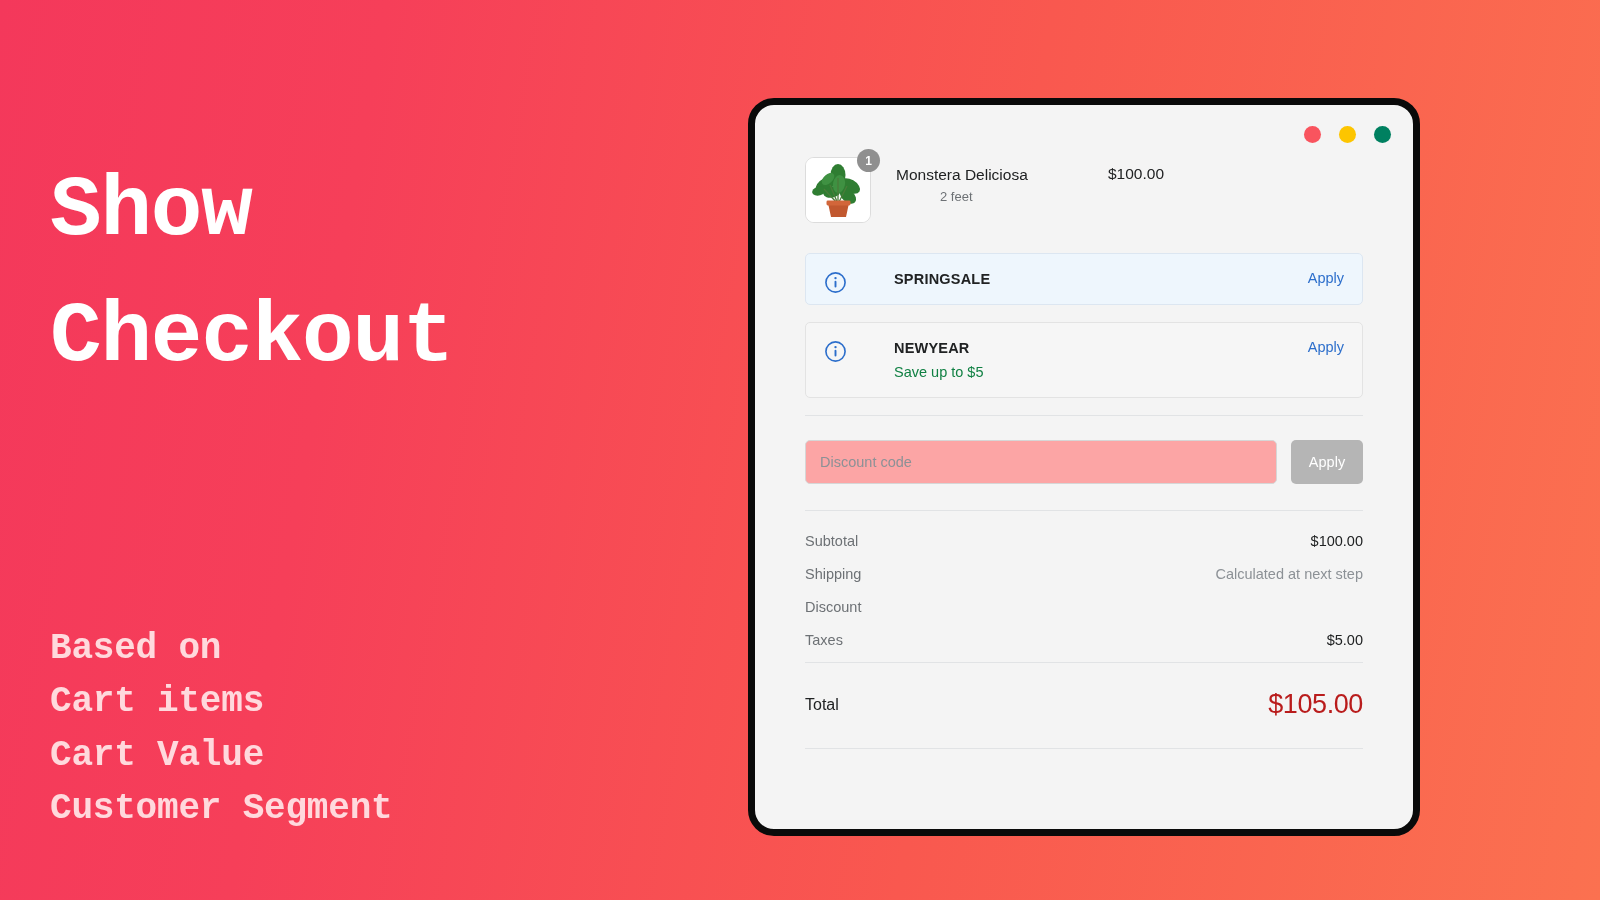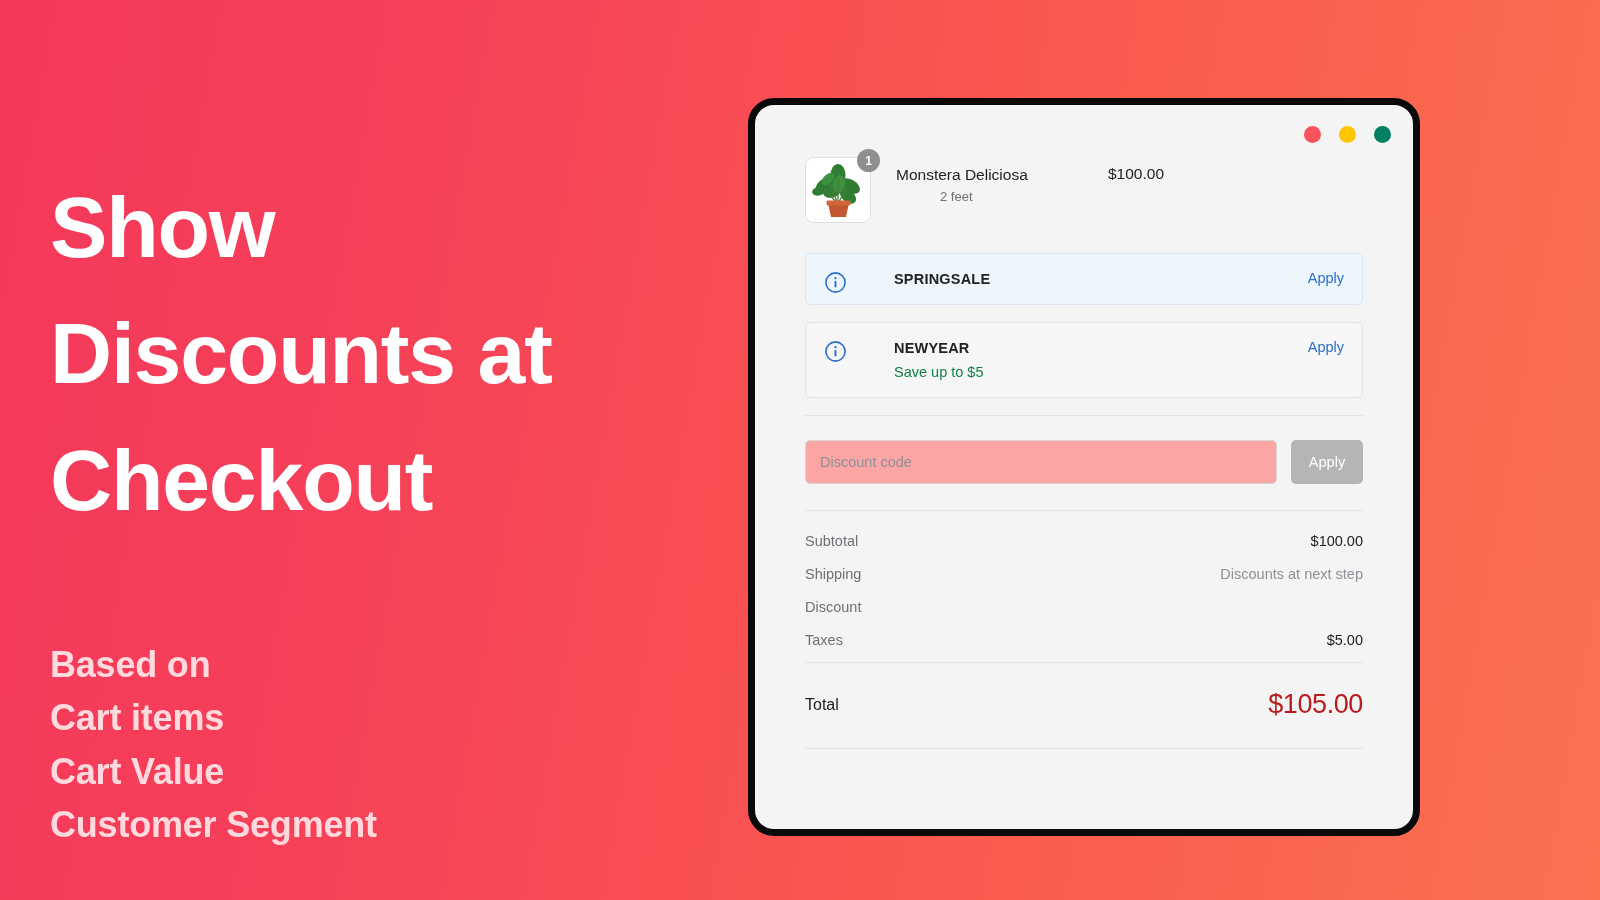--- a/index.html
+++ b/index.html
@@ -14,23 +14,24 @@
   body {
     font-family: "Liberation Sans", sans-serif;
     background: linear-gradient(100deg, #f4385b 0%, #f63f59 22%, #f9584f 60%, #fb7150 100%);
     position: relative;
   }
 
   
   .left-panel {
     position: absolute;
     left: 50px;
-    top: 16px;
+    top: 0;
     width: 660px;
     height: 680px;
+    font-family: Liberation Mono, monospace;
   }
 
   .headline {
     position: absolute;
     top: 148px;
     left: 0;
     width: 640px;
     color: #ffffff;
     font-size: 86px;
     line-height: 1.47;
@@ -237,21 +238,20 @@
   .total-label { font-size: 16px; color: #202223; }
   .total-value { font-size: 27px; color: #b91c1c; letter-spacing: -0.4px; }
 </style>
 </head>
 <body>
 
 <div class="left-panel">
 
   <div class="headline">
     <span class="hl-line">Show</span>
-    <span class="hl-line">Discounts at</span>
     <span class="hl-line">Checkout</span>
   </div>
 
   <div class="subpoints">
     <span class="subpoint">Based on</span>
     <span class="subpoint">Cart items</span>
     <span class="subpoint">Cart Value</span>
     <span class="subpoint">Customer Segment</span>
   </div>
 
@@ -339,21 +339,21 @@
 
     <hr class="divider">
 
     <div class="summary">
       <div class="summary-row">
         <span class="summary-label">Subtotal</span>
         <span class="summary-value">$100.00</span>
       </div>
       <div class="summary-row">
         <span class="summary-label">Shipping</span>
-        <span class="summary-value muted">Discounts at next step</span>
+        <span class="summary-value muted">Calculated at next step</span>
       </div>
       <div class="summary-row">
         <span class="summary-label">Discount</span>
         <span class="summary-value"></span>
       </div>
       <div class="summary-row">
         <span class="summary-label">Taxes</span>
         <span class="summary-value">$5.00</span>
       </div>
     </div>

